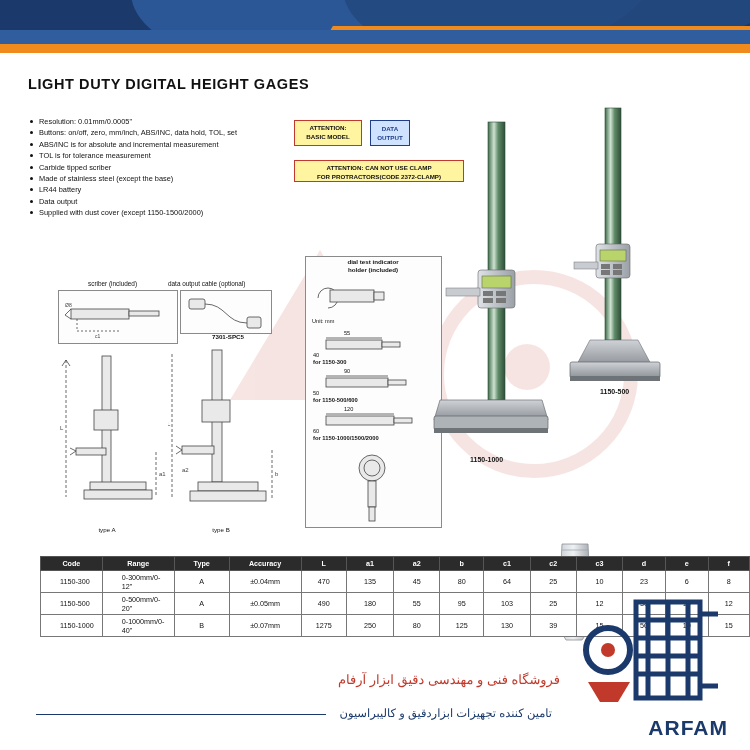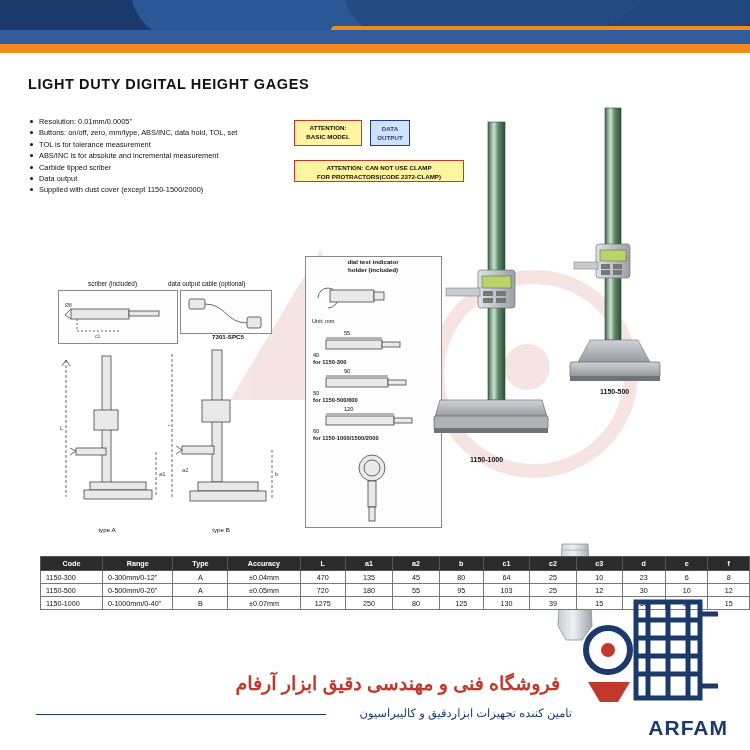--- a/index.html
+++ b/index.html
@@ -49,25 +49,25 @@
   .cap{position:absolute;font-size:6.2px;color:#111;text-align:center;}
   .cap-b{font-weight:bold;}
 
   .line-art{stroke:#444;fill:none;stroke-width:.8;}
   .line-art-fill{stroke:#444;stroke-width:.8;fill:#e9e9e9;}
 
   
   table.spec{position:absolute;left:40px;top:556px;border-collapse:collapse;font-size:7.2px;color:#111;}
   table.spec th{background:#2b2b2b;color:#fff;border:1px solid #555;padding:2px 17px;font-weight:bold;text-align:center;}
   table.spec td{border:1px solid #777;padding:1.5px 3px;text-align:center;background:#fff;}
-  table.spec td.l{text-align:left;padding-left:5px;}
-
-  
-  .footer-fa{position:absolute;right:190px;top:672px;font-size:19px;font-weight:bold;color:#c0392b;direction:rtl;white-space:nowrap;}
-  .footer-sub{position:absolute;right:178px;top:706px;font-size:11.5px;color:#1b3a6b;direction:rtl;white-space:nowrap;}
+  table.spec td.l{text-align:left;padding-left:19px;}
+
+  
+  .footer-fa{position:absolute;right:190px;top:672px;font-size:13px;font-weight:normal;color:#c0392b;direction:rtl;white-space:nowrap;}
+  .footer-sub{position:absolute;right:198px;top:706px;font-size:11.5px;color:#1b3a6b;direction:rtl;white-space:nowrap;}
   .footer-rule{position:absolute;left:36px;top:714px;width:290px;height:1px;background:#1b3a6b;}
   .brand{position:absolute;right:22px;top:590px;width:150px;height:130px;}
   .brand-name{position:absolute;right:22px;top:716px;font-size:21px;font-weight:bold;color:#1b3a6b;letter-spacing:1px;}
 
   .gage-cap{position:absolute;font-size:7px;color:#111;font-weight:bold;}
   .smalltxt{position:absolute;font-size:5.6px;color:#111;}
   .smalltxt-b{position:absolute;font-size:5.8px;color:#111;font-weight:bold;}
 </style>
 </head>
 <body>
@@ -85,24 +85,26 @@
 <div class="watermark">
   <div class="wm-tri"></div>
   <div class="wm-circle"></div>
 </div>
 
 <div class="title">LIGHT DUTY DIGITAL HEIGHT GAGES</div>
 
 <div class="features">
   <ul>
     <li>Resolution: 0.01mm/0.0005"</li>
-    <li>Buttons: on/off, zero, mm/type, ABS/INC, data hold, TOL, set</li>
+    <li>Buttons: on/off, zero, mm/inch, ABS/INC, data hold, TOL, set</li>
+    <li>ABS/INC is for absolute and incremental measurement</li>
     <li>TOL is for tolerance measurement</li>
-    <li>ABS/INC is for absolute and incremental measurement</li>
     <li>Carbide tipped scriber</li>
+    <li>Made of stainless steel (except the base)</li>
+    <li>LR44 battery</li>
     <li>Data output</li>
     <li>Supplied with dust cover (except 1150-1500/2000)</li>
   </ul>
 </div>
 
 <div class="attn-box" style="white-space:pre-line">ATTENTION:
 BASIC MODEL</div>
 <div class="data-out" style="white-space:pre-line">DATA
 OUTPUT</div>
 <div class="attn-box2" style="white-space:pre-line">ATTENTION: CAN NOT USE CLAMP
@@ -298,21 +300,21 @@
       <td>10</td>
       <td>23</td>
       <td>6</td>
       <td>8</td>
     </tr>
     <tr>
       <td class="l">1150-500</td>
       <td class="l">0-500mm/0-20"</td>
       <td>A</td>
       <td>±0.05mm</td>
-      <td>720</td>
+      <td>490</td>
       <td>180</td>
       <td>55</td>
       <td>95</td>
       <td>103</td>
       <td>25</td>
       <td>12</td>
       <td>30</td>
       <td>10</td>
       <td>12</td>
     </tr>

